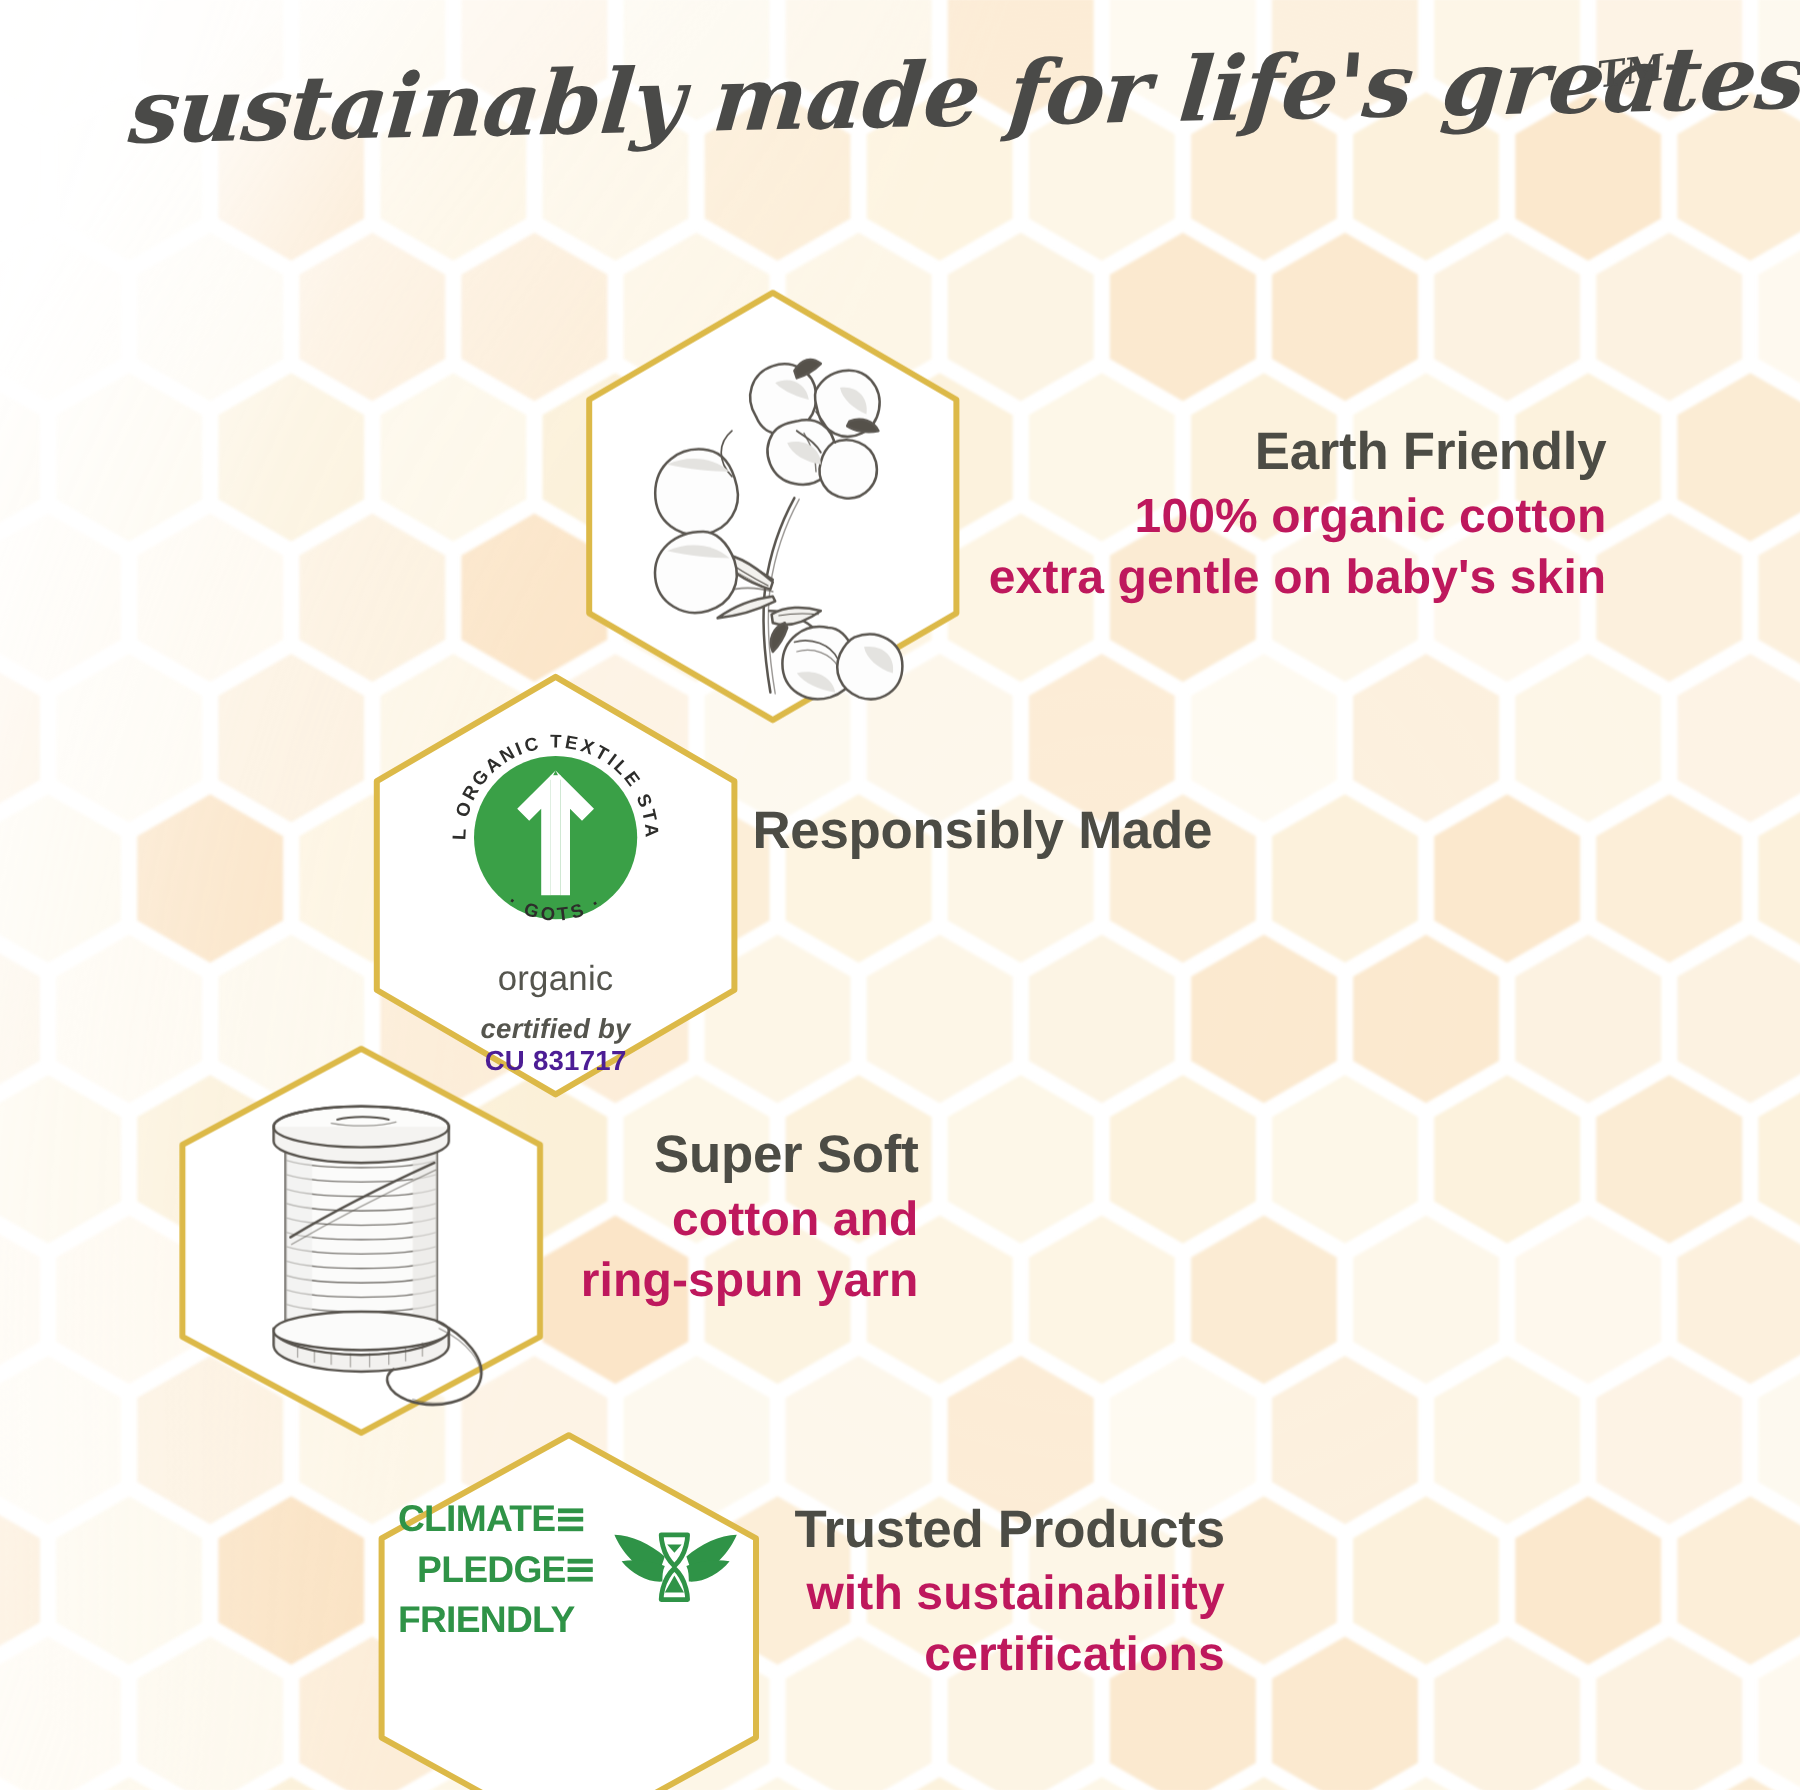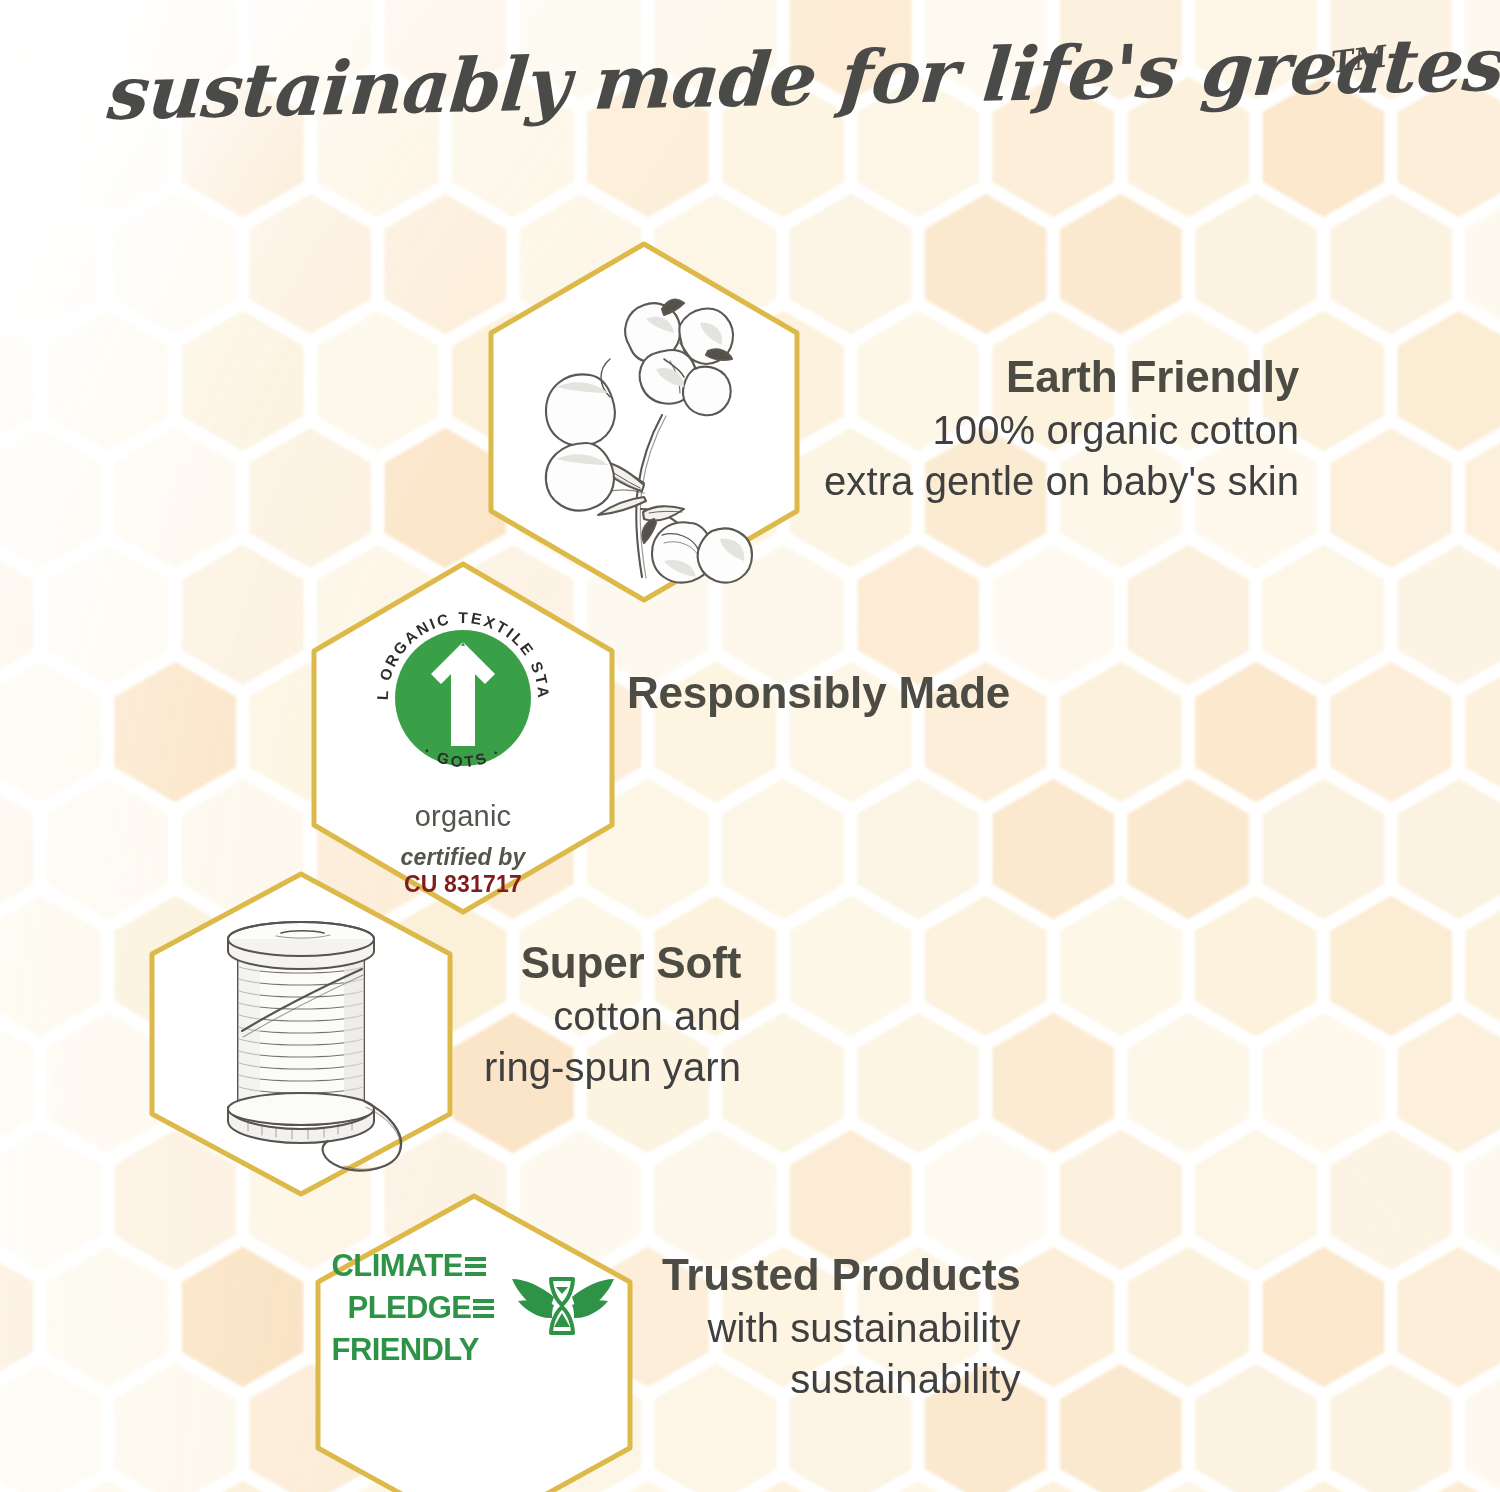--- a/index.html
+++ b/index.html
@@ -32,35 +32,35 @@
   }
 
   
   .feature-text{position:absolute;z-index:6;color:#4a4a43;text-align:right;}
   .feature-title{
     font-size:44px;font-weight:bold;letter-spacing:-0.2px;
     color:#4c4c45;line-height:1.12;white-space:nowrap;
     margin:0 0 4px 0;
   }
   .feature-line{
-    font-size:40px;font-weight:400;color:#404040;
+    font-size:40px;font-weight:700;color:#be185d;
     line-height:1.26;white-space:nowrap;letter-spacing:0.1px;
   }
 
   
   .gots-organic{
     font-size:29px;font-weight:normal;color:#55554e;letter-spacing:0.2px;
     line-height:1;
   }
   .gots-certby{
     font-size:23px;font-weight:bold;color:#55554e;letter-spacing:0.2px;
     margin-top:13px;line-height:1.18;text-align:center;font-style:italic;
   }
   .gots-cu{
-    font-size:23px;font-weight:bold;color:#7f1d1d;letter-spacing:0.2px;
+    font-size:23px;font-weight:bold;color:#4c1d95;letter-spacing:0.2px;
     line-height:1.18;text-align:right;
   }
 
   
   .cpf-wrap{display:flex;align-items:center;gap:16px;}
   .cpf-words{display:flex;flex-direction:column;line-height:0.93;gap:13px;}
   .cpf-row{display:flex;align-items:center;}
   .cpf-word{
     font-family:"Liberation Sans", sans-serif;
     font-weight:bold;font-size:31px;color:#2f9347;
@@ -585,16 +585,16 @@
 
   <div class="feature-text" style="left:484px;top:938px;">
     <div class="feature-title">Super Soft</div>
     <div class="feature-line">cotton and</div>
     <div class="feature-line">ring-spun yarn</div>
   </div>
 
   <div class="feature-text" style="left:662px;top:1250px;">
     <div class="feature-title">Trusted Products</div>
     <div class="feature-line">with sustainability</div>
-    <div class="feature-line">sustainability</div>
+    <div class="feature-line">certifications</div>
   </div>
 
 </div>
 
 </body></html>

